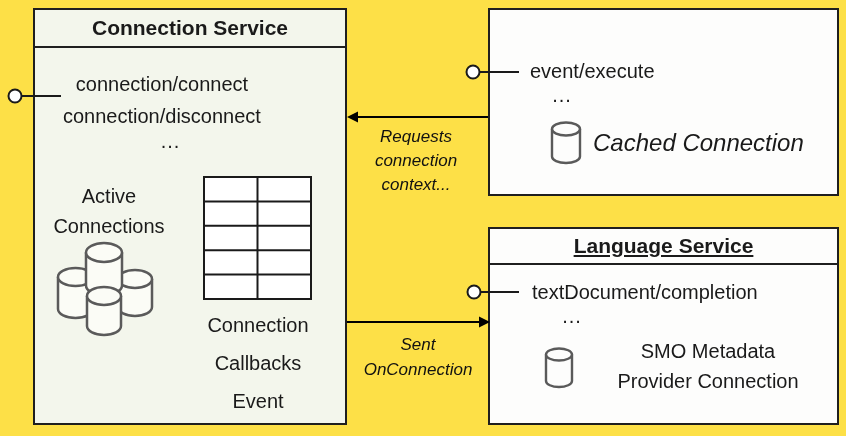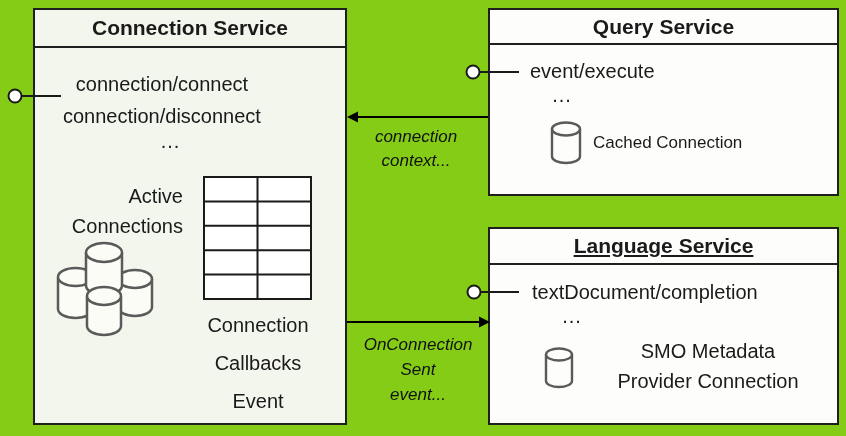--- a/index.html
+++ b/index.html
@@ -1,17 +1,17 @@
 <!DOCTYPE html>
 <html><head>
 <meta charset="utf-8">
 <style>
   html,body{margin:0;padding:0;background:#ffffff;}
   #stage{
-    position:relative;width:846px;height:436px;background:#84cc16;overflow:hidden;
+    position:relative;width:846px;height:436px;background:#fde047;overflow:hidden;
     font-family:"Liberation Sans",sans-serif;color:#1a1a1a;
   }
   .box{position:absolute;border:2px solid #1f1f1f;box-sizing:content-box;}
   .box.green{background:#f3f6ec;}
   .box.white{background:#fdfdfc;}
   .box-header{
     border-bottom:2px solid #1f1f1f;text-align:center;font-weight:bold;
     font-size:21px;line-height:36px;height:36px;white-space:nowrap;
   }
   .abs{position:absolute;}
@@ -32,21 +32,21 @@
 
   <div class="box green" style="left:33px;top:8px;width:310px;height:413px;">
     <div class="box-header">Connection Service</div>
 
     <div class="abs txt" style="left:28px;top:58px;line-height:32px;text-align:center;">
       <div>connection/connect</div>
       <div>connection/disconnect</div>
     </div>
     <div class="abs ellipsis ctr" style="left:28px;top:122px;width:215px;">...</div>
 
-    <div class="abs txt ctr" style="left:0px;top:171px;width:148px;line-height:30px;text-align:right;">
+    <div class="abs txt ctr" style="left:0px;top:171px;width:148px;line-height:30px;">
       <div>Active</div>
       <div>Connections</div>
     </div>
 
     <svg class="abs" style="left:20px;top:230px;" width="100" height="100" viewBox="0 0 100 100">
       <g fill="#fbfcf6" stroke="#5a5a5a" stroke-width="2.5">
         <path d="M3 37 V69 A17.5 9 0 0 0 38 69 V37"></path>
         <ellipse cx="20.5" cy="37" rx="17.5" ry="9"></ellipse>
         <path d="M63 39 V67 A17 9 0 0 0 97 67 V39"></path>
         <ellipse cx="80" cy="39" rx="17" ry="9"></ellipse>
@@ -67,32 +67,31 @@
     </svg>
 
     <div class="abs txt ctr" style="left:155px;top:296px;width:136px;line-height:38px;">
       <div>Connection</div>
       <div>Callbacks</div>
       <div>Event</div>
     </div>
   </div>
 
   <div class="box white" style="left:488px;top:8px;width:347px;height:184px;">
-    <div class="box-header" style="height:33px;line-height:33px;">Query Service</div>
 
     <div class="abs txt" style="left:40px;top:50px;">event/execute</div>
     <div class="abs ellipsis ctr" style="left:52px;top:76px;width:40px;">...</div>
 
     <svg class="abs" style="left:60px;top:110px;" width="32" height="46" viewBox="0 0 32 46">
       <g fill="#fdfdfc" stroke="#5a5a5a" stroke-width="2.4">
         <path d="M2 9 V36.5 A14 6.5 0 0 0 30 36.5 V9"></path>
         <ellipse cx="16" cy="9" rx="14" ry="6.5"></ellipse>
       </g>
     </svg>
-    <div class="abs txt" style="left:103px;top:118px;font-size:17px;line-height:30px;">Cached Connection</div>
+    <div class="abs txt" style="left:103px;top:118px;font-size:24px;line-height:30px;font-style:italic;">Cached Connection</div>
   </div>
 
   <div class="box white" style="left:488px;top:227px;width:347px;height:194px;">
     <div class="box-header" style="height:34px;line-height:34px;text-decoration:underline;">Language Service</div>
 
     <div class="abs txt" style="left:42px;top:52px;text-align:right;">textDocument/completion</div>
     <div class="abs ellipsis ctr" style="left:62px;top:78px;width:40px;">...</div>
 
     <svg class="abs" style="left:54px;top:117px;" width="30" height="44" viewBox="0 0 30 44">
       <g fill="#fdfdfc" stroke="#5a5a5a" stroke-width="2.4">
@@ -128,22 +127,22 @@
       <polygon points="347,117 358,111.5 358,122.5" fill="#000000"></polygon>
     </g>
 
     <g>
       <line x1="347" y1="322" x2="481" y2="322" stroke="#000000" stroke-width="2"></line>
       <polygon points="490,322 479,316.5 479,327.5" fill="#000000"></polygon>
     </g>
   </svg>
 
   <div class="italic-label" style="left:355px;top:125px;width:122px;">
+    <div>Requests</div>
     <div>connection</div>
     <div>context...</div>
   </div>
   <div class="italic-label" style="left:352px;top:332px;width:132px;line-height:25px;">
+    <div>Sent</div>
     <div>OnConnection</div>
-    <div>Sent</div>
-    <div>event...</div>
   </div>
 
 </div>
 
 </body></html>

